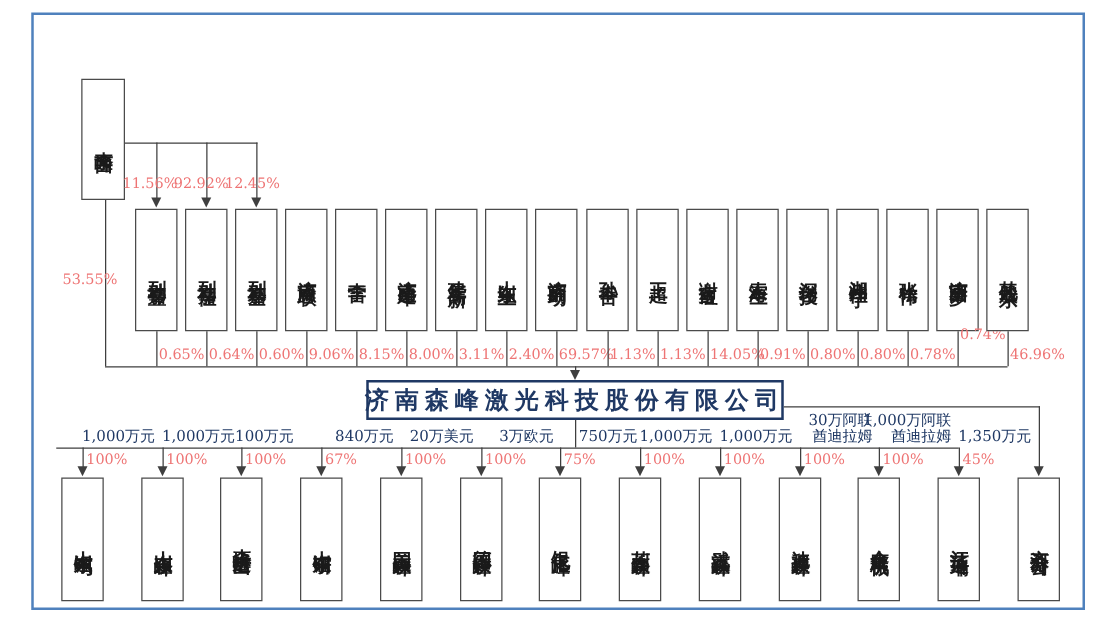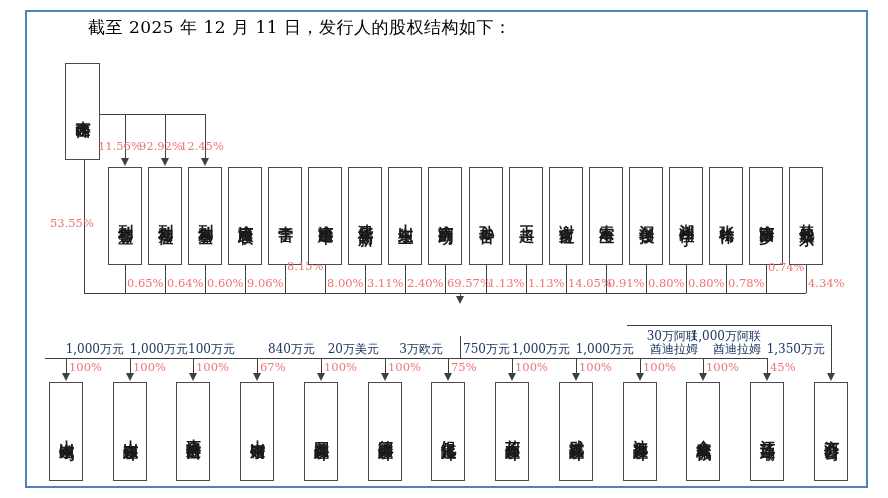--- a/index.html
+++ b/index.html
@@ -23,21 +23,20 @@
            border:2.5px solid var(--navy,#1f3864);box-sizing:border-box;background:#fff;
            display:flex;align-items:center;justify-content:center;
            color:var(--navy,#1f3864);font-weight:bold;font-size:19px;letter-spacing:5px;white-space:nowrap;}
 </style>
 </head>
 <body>
 
 <div class="canvas">
   <div class="frame"></div>
 
-  <div class="title">截至 2025 年 12 月 11 日，发行人的股权结构如下：</div>
 
   <div class="node vtext" style="left:65px;top:63px;width:35px;height:97px">李峰西</div>
 
   <div class="hline" style="left:100px;top:114px;width:106px"></div>
   <div class="vline" style="left:125px;top:114px;height:45px"></div>
   <div class="vline" style="left:165px;top:114px;height:45px"></div>
   <div class="vline" style="left:205px;top:114px;height:45px"></div>
   <div class="arrow" style="left:121px;top:158px"></div>
   <div class="arrow" style="left:161px;top:158px"></div>
   <div class="arrow" style="left:201px;top:158px"></div>
@@ -56,21 +55,21 @@
       <div class="vline" style="left: 165px; top: 265px; height: 28px;"></div>
       <div class="red-label" style="left: 167px; top: 276px;">0.64%</div>
       <div class="node vtext" style="left: 188px; top: 167px; width: 34px; height: 98px;">列动嘉叁</div>
       <div class="vline" style="left: 205px; top: 265px; height: 28px;"></div>
       <div class="red-label" style="left: 207px; top: 276px;">0.60%</div>
       <div class="node vtext" style="left: 228px; top: 167px; width: 34px; height: 98px;">济南恩联</div>
       <div class="vline" style="left: 245px; top: 265px; height: 28px;"></div>
       <div class="red-label" style="left: 247px; top: 276px;">9.06%</div>
       <div class="node vtext" style="left: 268px; top: 167px; width: 34px; height: 98px;">李雷</div>
       <div class="vline" style="left: 285px; top: 265px; height: 28px;"></div>
-      <div class="red-label" style="left: 287px; top: 259px; text-align: right;">8.15%</div>
+      <div class="red-label" style="left: 287px; top: 276px; text-align: right;">8.15%</div>
       <div class="node vtext" style="left: 308px; top: 167px; width: 34px; height: 98px;">济南建华</div>
       <div class="vline" style="left: 325px; top: 265px; height: 28px;"></div>
       <div class="red-label" style="left: 327px; top: 276px;">8.00%</div>
       <div class="node vtext" style="left: 348px; top: 167px; width: 34px; height: 98px;">建华高新</div>
       <div class="vline" style="left: 365px; top: 265px; height: 28px;"></div>
       <div class="red-label" style="left: 367px; top: 276px;">3.11%</div>
       <div class="node vtext" style="left: 388px; top: 167px; width: 34px; height: 98px;">山东红土</div>
       <div class="vline" style="left: 405px; top: 265px; height: 28px;"></div>
       <div class="red-label" style="left: 407px; top: 276px;">2.40%</div>
       <div class="node vtext" style="left: 428px; top: 167px; width: 34px; height: 98px;">济南列动</div>
@@ -95,27 +94,28 @@
       <div class="vline" style="left: 686px; top: 265px; height: 28px;"></div>
       <div class="red-label" style="left: 688px; top: 276px;">0.80%</div>
       <div class="node vtext" style="left: 709px; top: 167px; width: 34px; height: 98px;">张松伟</div>
       <div class="vline" style="left: 726px; top: 265px; height: 28px;"></div>
       <div class="red-label" style="left: 728px; top: 276px;">0.78%</div>
       <div class="node vtext" style="left: 749px; top: 167px; width: 34px; height: 98px;">济南园梦</div>
       <div class="vline" style="left: 766px; top: 265px; height: 28px;"></div>
       <div class="red-label" style="left: 768px; top: 260px; text-align: center;">0.74%</div>
       <div class="node vtext" style="left: 789px; top: 167px; width: 34px; height: 98px;">其他股东</div>
       <div class="vline" style="left: 806px; top: 265px; height: 28px;"></div>
-      <div class="red-label" style="left: 808px; top: 276px;">4.34%</div>
+      <div class="red-label" style="left: 808px; top: 276px;">46.96%</div>
     </div>
 
   <div class="hline" style="left:84px;top:293px;width:722px"></div>
   <div class="vline" style="left:460px;top:293px;height:5px"></div>
   <div class="arrow" style="left:456px;top:296px"></div>
 
+  <div class="company">济南森峰激光科技股份有限公司</div>
 
   <div class="vline" style="left:460px;top:336px;height:22px"></div>
   <div class="hline" style="left:45px;top:358px;width:722px"></div>
 
   <div class="hline" style="left:627px;top:325px;width:205px"></div>
   <div class="vline" style="left:831px;top:325px;height:49px"></div>
   <div class="arrow" style="left:827px;top:373px"></div>
 
   <div id="subsidiaries-layer">
       <div class="cap-label" style="left: 8px; width: 116px; bottom: 142px;">1,000万元</div>

